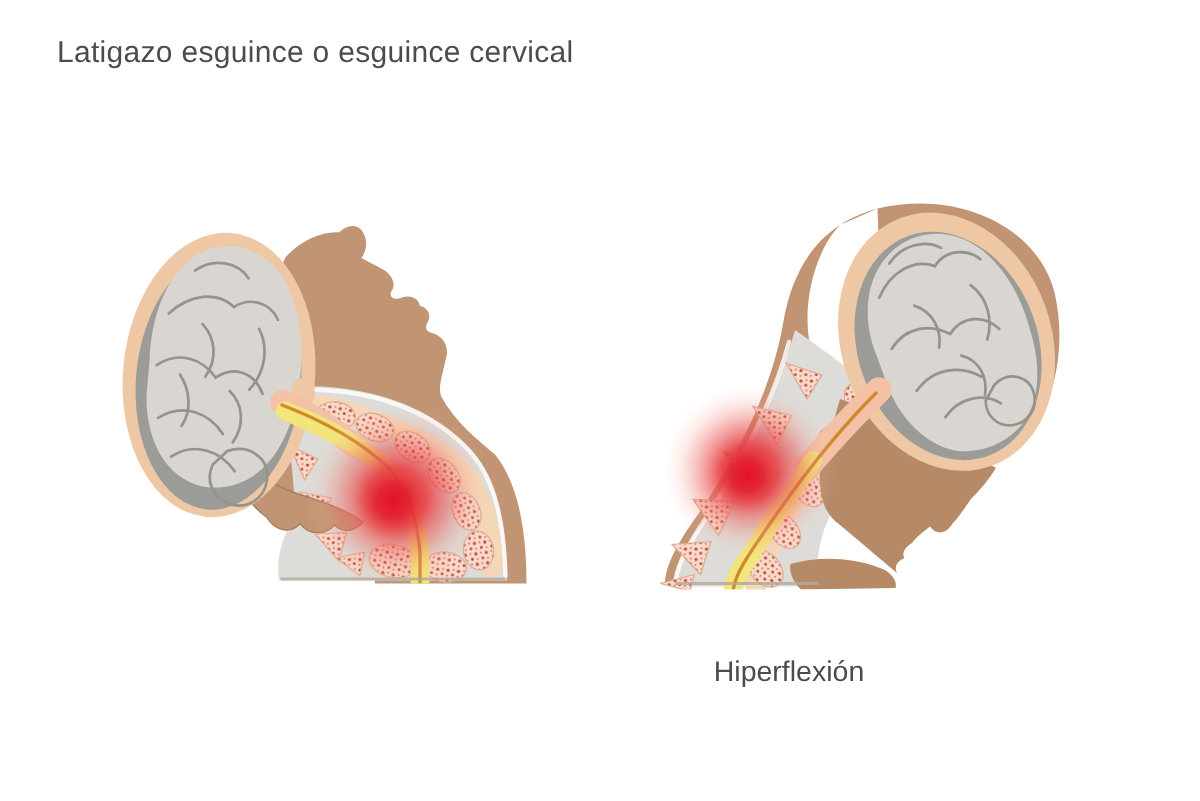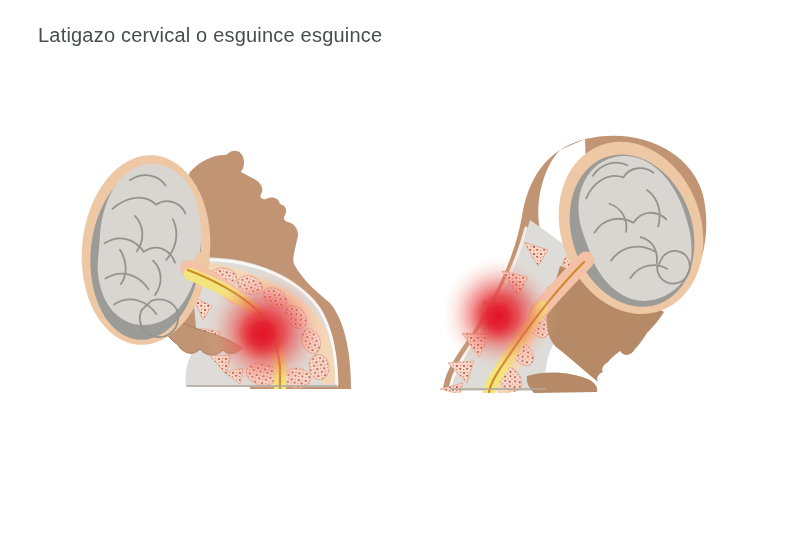--- a/index.html
+++ b/index.html
@@ -24,21 +24,21 @@
   .caption.right{left:526px;}
   .gyri{fill:none;stroke:var(--brain-line,#96928c);stroke-width:1.8;stroke-linecap:round;}
   .speckled{fill:url(#spk);stroke:var(--vertebra-outline,#e0ab92);stroke-width:.8;}
   .canal-hl{fill:none;stroke:#ffffff;stroke-width:3;opacity:.8;stroke-linecap:round;}
 </style>
 </head>
 <body>
 
 <div class="page">
 
-  <h1 class="page-title">Latigazo cervical o esguince esguince</h1>
+  <h1 class="page-title">Latigazo esguince o esguince cervical</h1>
 
   <svg class="illustration" width="800" height="534" viewBox="0 0 800 534">
     <defs>
       <pattern id="spk" width="7" height="7" patternUnits="userSpaceOnUse">
         <rect width="7" height="7" style="fill:var(--vertebra-base,#f8dacb)"></rect>
         <circle cx="2" cy="2" r="1.1" style="fill:var(--vertebra-speckle,#bf4a3e)"></circle>
         <circle cx="5.2" cy="4.8" r="1.0" style="fill:var(--vertebra-speckle,#bf4a3e)"></circle>
         <circle cx="5.6" cy="1.4" r="0.7" style="fill:var(--vertebra-speckle,#bf4a3e)" opacity=".6"></circle>
         <circle cx="1.6" cy="5.6" r="0.7" style="fill:var(--vertebra-speckle,#bf4a3e)" opacity=".7"></circle>
       </pattern>
@@ -249,13 +249,14 @@
 
       <g>
         <circle cx="500" cy="314" r="58" fill="url(#glowG)"></circle>
         <circle cx="498" cy="317" r="34" fill="url(#glowG)"></circle>
       </g>
 
       <path d="M 450,389 L 546,389" style="stroke:var(--edge-line,#b3a99b);stroke-width:2" opacity=".8"></path>
     </g>
   </svg>
 
+  <div class="caption right">Hiperflexión</div>
 </div>
 
 </body></html>

